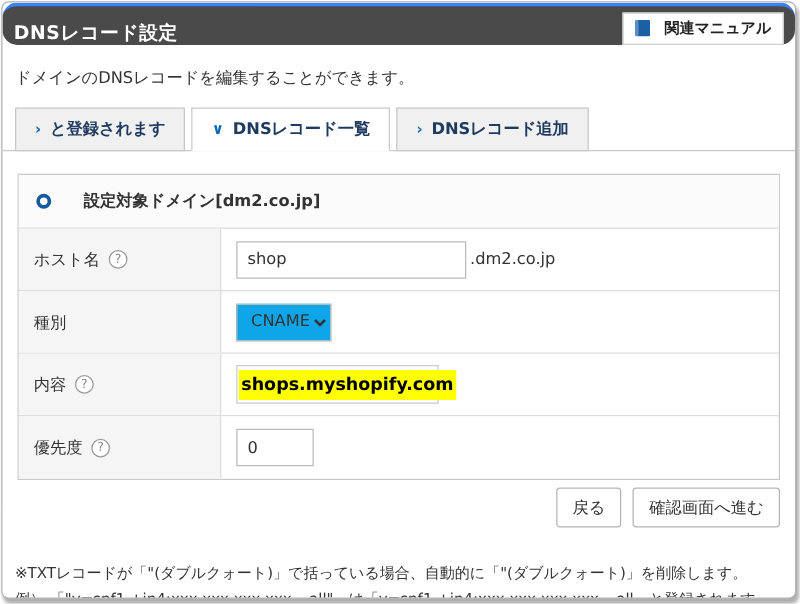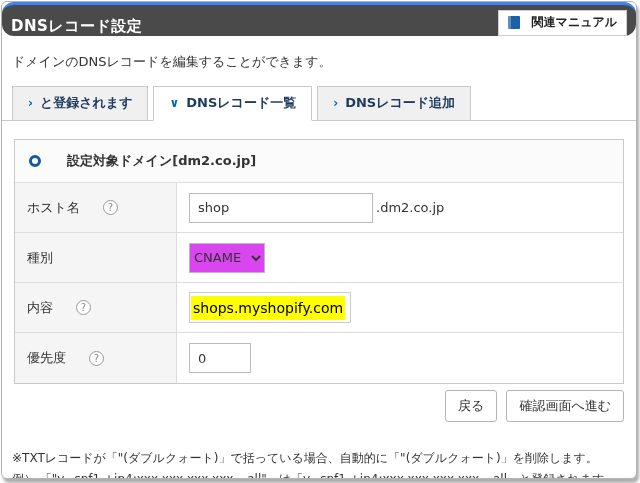--- a/index.html
+++ b/index.html
@@ -35,36 +35,36 @@
   .panel { margin:18px 12px 0; border:1px solid #c9c9c9; }
   .domain-row { display:flex; align-items:center; gap:26px; padding:12px 14px;
     background:#fbfbfb; border-bottom:1px solid #ddd; }
   .ring { width:12px; height:12px; border:3px solid #155a9e; border-radius:50%;
     background:#fff; flex:none; }
   .domain-text { font-size:13px; font-weight:bold; color:#333; }
 
   .form-row { display:flex; border-bottom:1px solid #ddd; }
   .form-row:last-child { border-bottom:none; }
   .cell-label { width:162px; flex:none; background:#f5f5f5; border-right:1px solid #ddd;
-    display:flex; align-items:center; gap:23px; padding:0 12px; font-size:13px; color:#333; }
+    display:flex; align-items:center; gap:7px; padding:0 12px; font-size:13px; color:#333; }
   .cell-value { flex:1; display:flex; align-items:center; padding:9px 12px; }
   .help { width:15px; height:15px; border:1px solid #9a9a9a; border-radius:50%;
     color:#8a8a8a; font-size:10px; display:flex; align-items:center; justify-content:center;
     flex:none; cursor:pointer; background:#fff; }
 
   .txt-input { height:30px; border:1px solid #bbb; padding:0 8px; font-size:13px;
     color:#333; font-family:inherit; background:#fff; }
   .host-input { width:184px; }
   .suffix { font-size:13px; color:#333; margin-left:3px; }
   .row-tall { height:50px; }
   select.type-select { height:30px; width:76px; border:1px solid #bbb; font-size:13px;
-    color:#333; background:#d946ef; font-family:inherit; }
+    color:#333; background:#0ea5e9; font-family:inherit;text-align:right; }
   .content-box { width:162px; height:31px; border:1px solid #ccc; background:#fff;
     display:flex; align-items:center; padding:0 1px; cursor:text; }
-  .hl { background:#ffff00; color:#000; font-weight:normal; font-size:14px;
+  .hl { background:#ffff00; color:#000; font-weight:bold; font-size:14px;
     padding:4px 2px; white-space:nowrap; }
   .prio-input { width:62px; }
 
   
   .actions { display:flex; justify-content:flex-end; gap:9px; margin:6px 12px 0; }
   .btn { background:#fff; border:1px solid #b5b5b5; border-radius:3px; padding:6px 12px;
     font-size:13px; color:#333; cursor:pointer; font-family:inherit; }
 
   
   .notes { margin:26px 10px 0; font-size:12px; color:#333; line-height:1.75; }

